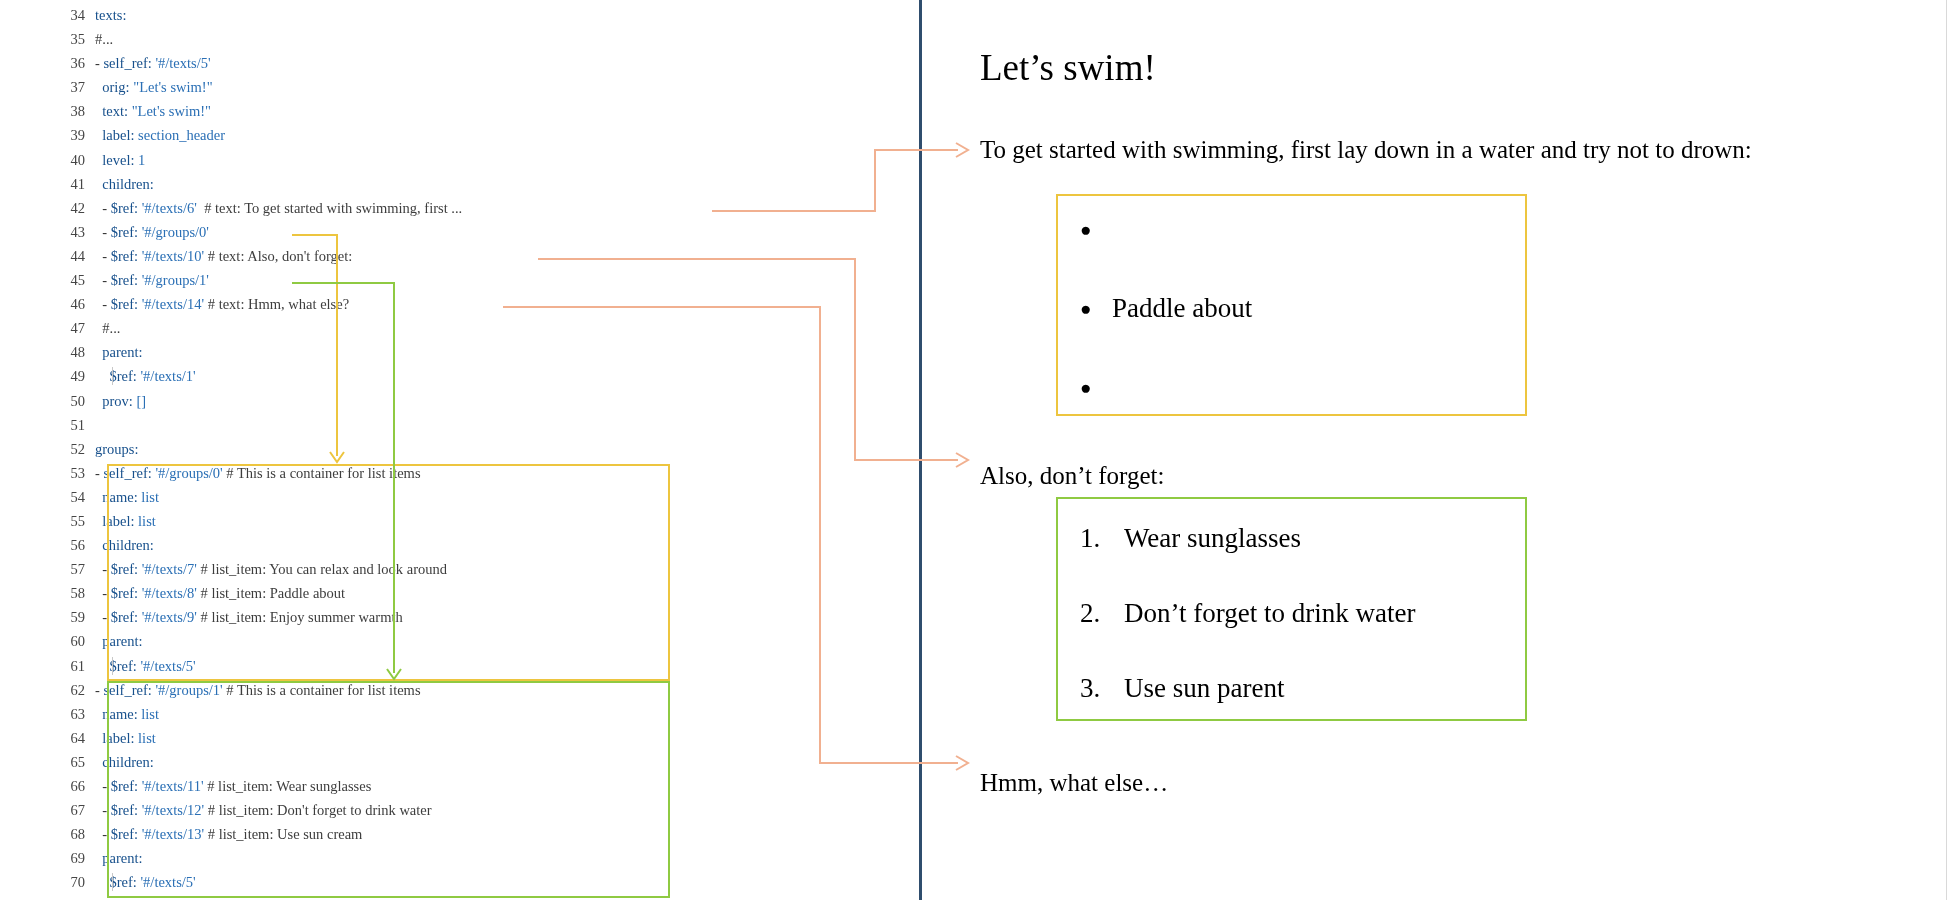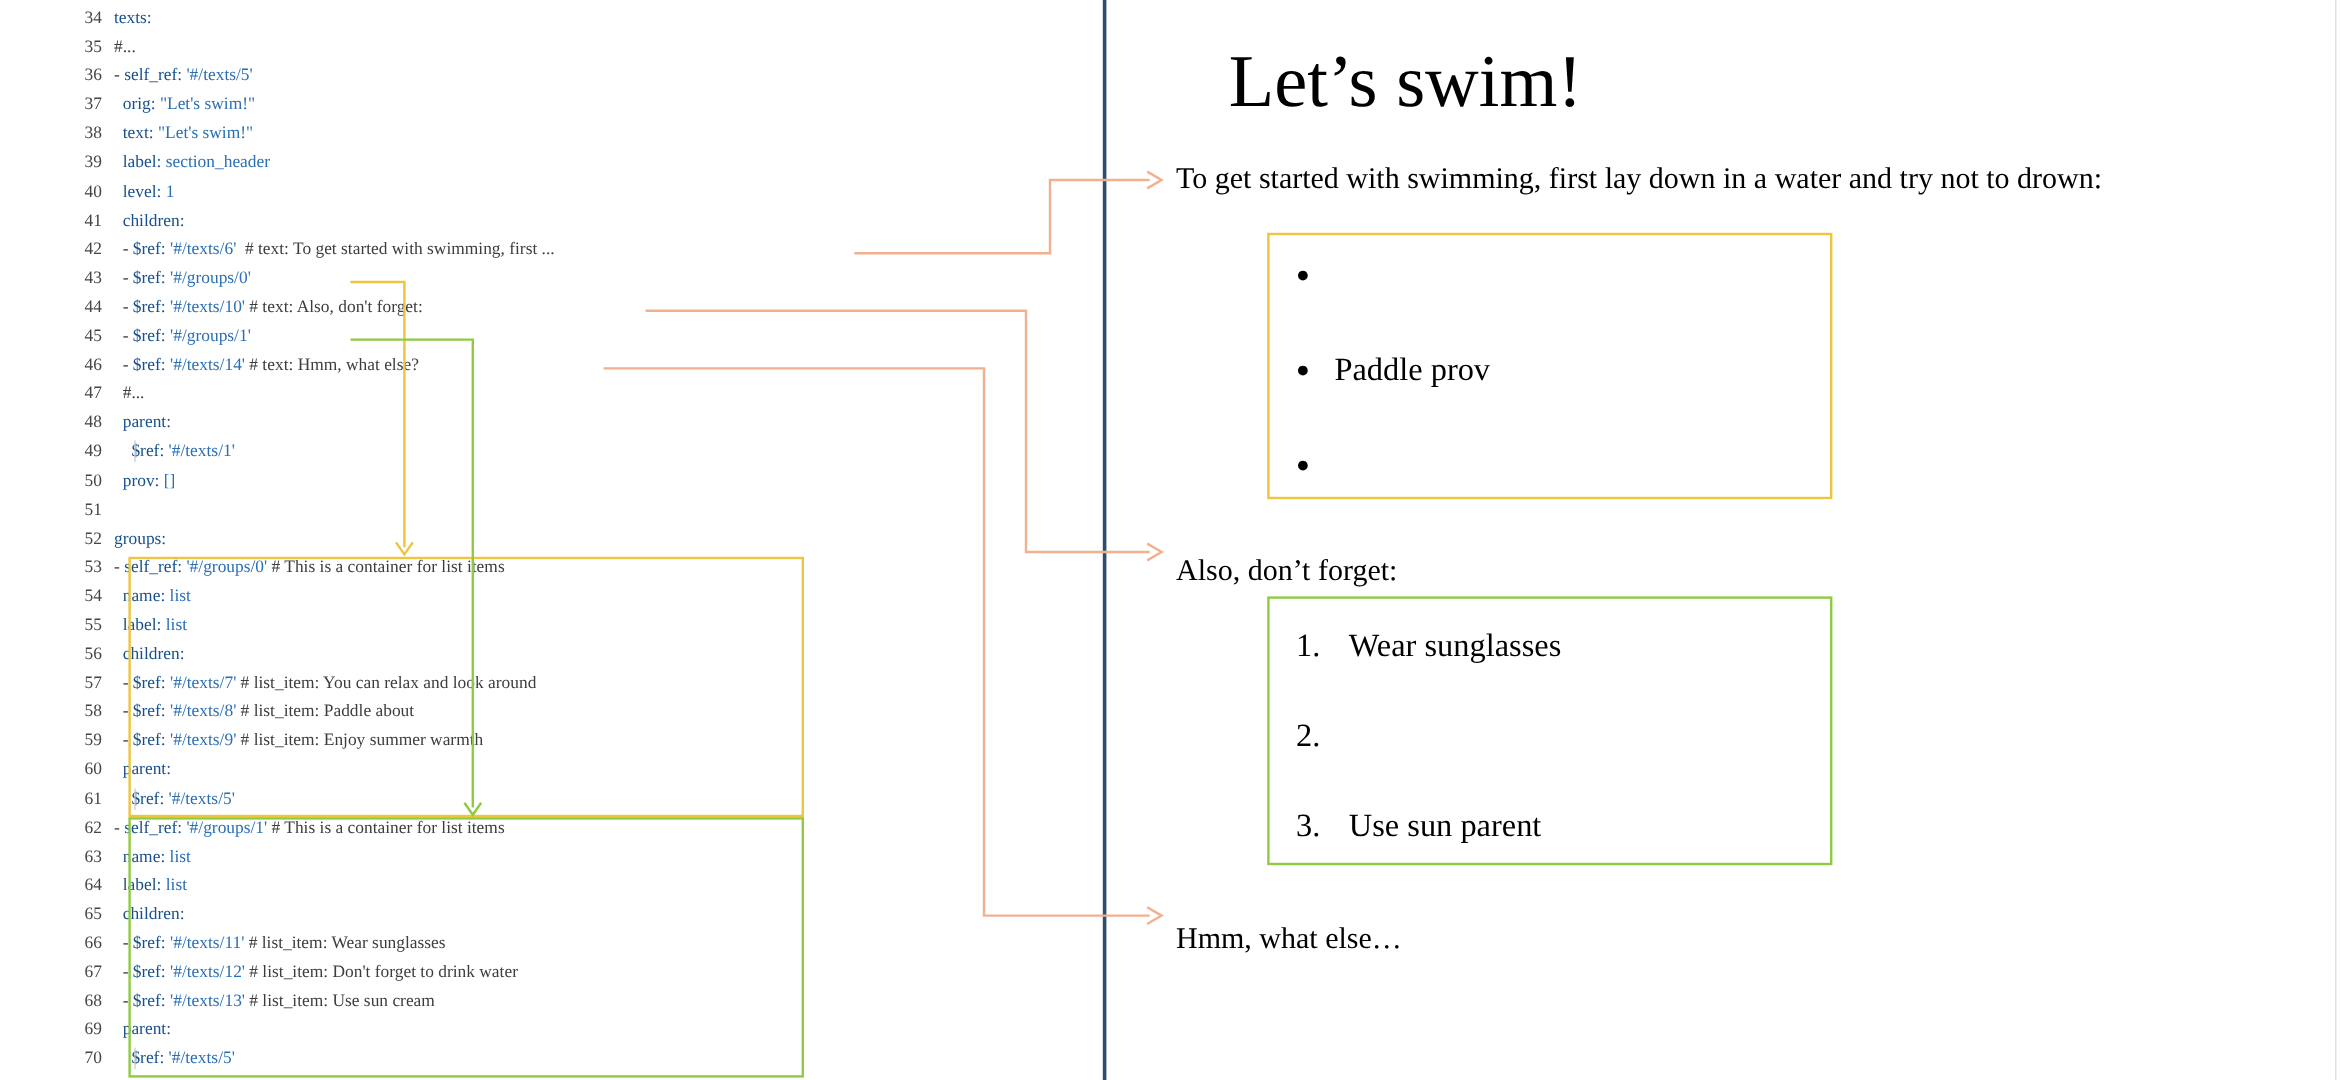--- a/index.html
+++ b/index.html
@@ -30,21 +30,21 @@
   .code-box{ position:absolute; border:2px solid; pointer-events:none; }
   #code-box-0{ left:107px; top:464px; width:563px; height:217px; border-color:var(--box-yellow); }
   #code-box-1{ left:107px; top:681px; width:563px; height:217px; border-color:var(--box-green); }
 
   
   .divider{ position:absolute; left:919px; top:0; width:3px; height:900px; background:var(--divider); }
   .right-edge{ position:absolute; left:1946px; top:0; width:1px; height:900px; background:var(--right-edge); }
 
   
   .doc-text{ position:absolute; font-family:"Liberation Serif",serif; color:#000; }
-  .doc-title{ left:1024px; top:40px; font-size:62px; line-height:56px; }
+  .doc-title{ left:980px; top:40px; font-size:37px; line-height:56px; }
   .doc-para{ font-size:25px; line-height:32px; white-space:nowrap; }
   #intro{ left:980px; top:134px; }
   #also{ left:980px; top:460px; }
   #outro{ left:980px; top:747px;margin-top:20px; }
 
   .doc-box{ position:absolute; left:1056px; width:471px; border:2px solid;
     display:flex; flex-direction:column; }
   #doc-box-bullets{ top:194px; height:222px; border-color:var(--box-yellow);
     padding:18px 0 0 22px; row-gap:48px; }
   #doc-box-numbers{ top:497px; height:224px; border-color:var(--box-green);
@@ -76,36 +76,37 @@
 
   <div class="doc-text doc-title">Let’s swim!</div>
   <div class="doc-text doc-para" id="intro">To get started with swimming, first lay down in a water and try not to drown:</div>
 
   <div class="doc-box" id="doc-box-bullets">
       <div class="list-item">
         <span class="bullet-marker">●</span>
       </div>
       <div class="list-item">
         <span class="bullet-marker">●</span>
-        <span>Paddle prov</span>
+        <span>Paddle about</span>
       </div>
       <div class="list-item">
         <span class="bullet-marker">●</span>
       </div>
     </div>
 
   <div class="doc-text doc-para" id="also">Also, don’t forget:</div>
 
   <div class="doc-box" id="doc-box-numbers">
       <div class="list-item">
         <span class="num-marker">1.</span>
         <span>Wear sunglasses</span>
       </div>
       <div class="list-item">
         <span class="num-marker">2.</span>
+        <span>Don’t forget to drink water</span>
       </div>
       <div class="list-item">
         <span class="num-marker">3.</span>
         <span>Use sun parent</span>
       </div>
     </div>
 
   <div class="doc-text doc-para" id="outro">Hmm, what else…</div>
 
   <svg class="overlay" width="1950" height="900" viewBox="0 0 1950 900">

